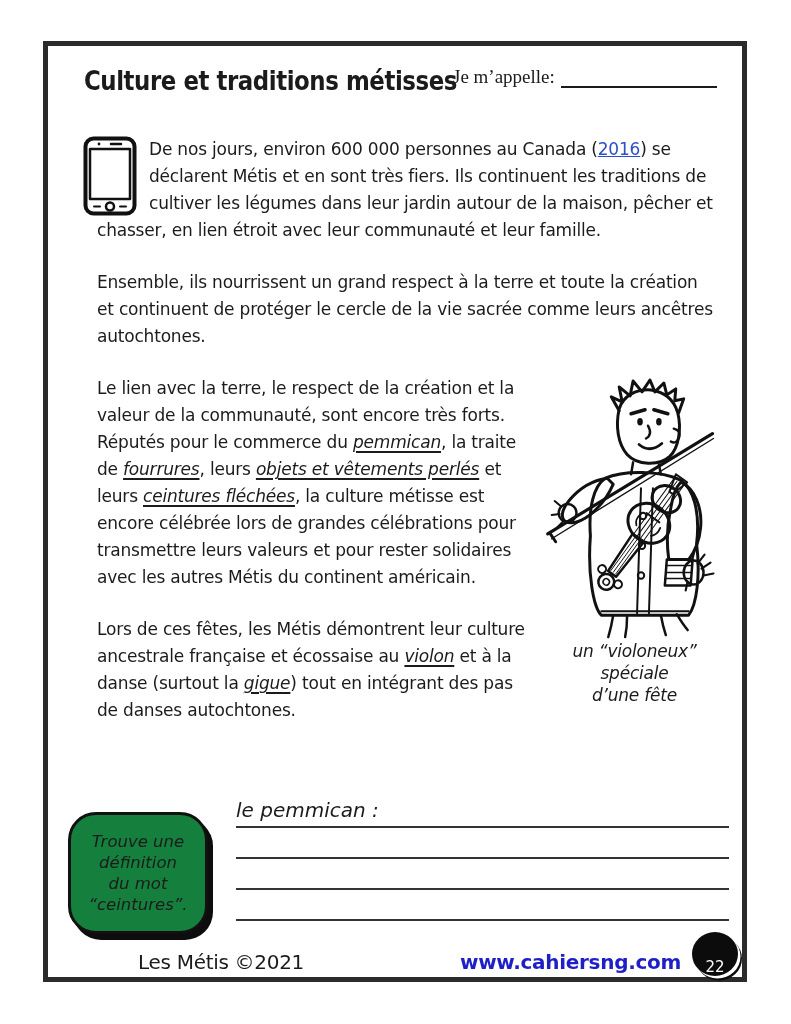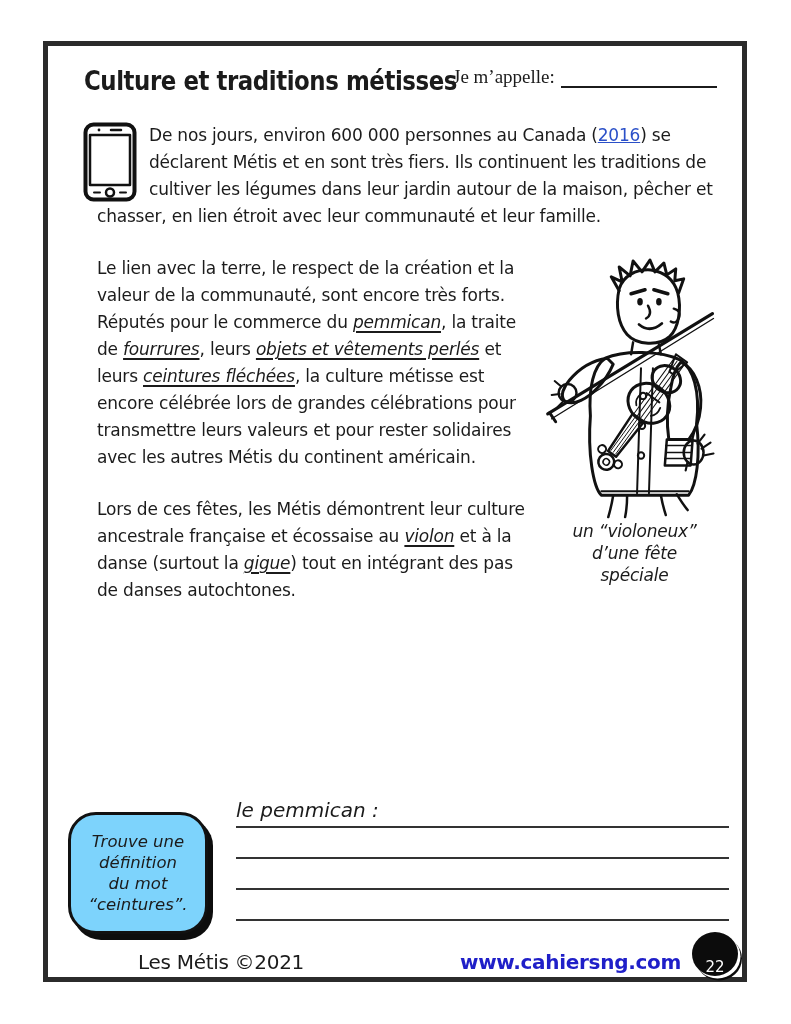--- a/index.html
+++ b/index.html
@@ -19,40 +19,40 @@
     letter-spacing:-0.5px; transform:scaleX(.88); transform-origin:left center;
     white-space:nowrap;
   }
   .name-row{ position:absolute; left:453px; top:66px; font-size:19px; white-space:nowrap;font-family:Liberation Serif, serif; }
   .name-line{ display:inline-block; width:156px; border-bottom:2.5px solid #1b1b1b; height:20px; margin-left:6px; vertical-align:bottom; }
   
   .content{
     position:absolute; left:97px; top:120px; width:616px;
     font-size:17px; line-height:27px; letter-spacing:-0.2px; text-align:left;
   }
-  .content p{ margin:2px 0 25px 0; }
+  .content p{ margin:16px 0 25px 0; }
   .phone{
     float:left; width:54px; height:80px; margin:0 12px 0 -14px;
   }
   .phone svg{ display:block; width:54px; height:80px; }
   .seg-u{ font-style:italic; text-decoration:underline; text-underline-offset:3px; text-decoration-thickness:1.5px; }
   .seg-link{ color:var(--link); text-decoration:underline; cursor:pointer; }
   
   .figure{
     float:right; width:205px; margin:2px -32px 0 14px; text-align:center;
   }
   .figure svg{ display:block; width:200px; height:263px; margin:0 auto; }
   .caption{
     padding-right:16px; font-style:italic; font-size:17px; line-height:22px;
   }
   .caption span{ display:block; }
   
   .bubble{
     position:absolute; left:68px; top:812px; width:140px; height:122px;
-    border:3px solid #111; border-radius:28px; background:#7dd3fc;
+    border:3px solid #111; border-radius:28px; background:#15803d;
     box-shadow:5px 6px 0 #0d0d0d;
     display:flex; flex-direction:column; align-items:center; justify-content:center;
     font-style:italic; font-size:16.5px; line-height:21px; text-align:center;
     z-index:2;
   }
   .def-area{ position:absolute; left:236px; top:798px; width:493px; }
   .def-line-first{
     border-bottom:2.5px solid #333; padding-bottom:2px; height:30px;
     font-size:20px; font-style:italic;
   }
@@ -86,20 +86,21 @@
         <rect x="7" y="13" width="40" height="50" class="ln" stroke-width="2.5"></rect>
         <line x1="28" y1="8" x2="38" y2="8" class="ln" stroke-width="2.5"></line>
         <circle cx="16" cy="8" r="1.4" fill="#111"></circle>
         <circle cx="27" cy="70.5" r="4" class="ln" stroke-width="2.5"></circle>
         <line x1="11" y1="70.5" x2="17" y2="70.5" class="ln" stroke-width="2"></line>
         <line x1="37" y1="70.5" x2="43" y2="70.5" class="ln" stroke-width="2"></line>
       </svg>
     </span><span><span>De nos jours, environ 600 000 personnes au Canada (</span><span class="seg-link">2016</span><span>) se déclarent Métis et en sont très fiers. Ils continuent les traditions de cultiver les légumes dans leur jardin autour de la maison, pêcher et chasser, en lien étroit avec leur communauté et leur famille.</span></span>
   </p>
 
+  <p>Ensemble, ils nourrissent un grand respect à la terre et toute la création et continuent de protéger le cercle de la vie sacrée comme leurs ancêtres autochtones.</p>
 
   <div>
     <div class="figure">
       <svg viewBox="0 0 200 265" xmlns="http://www.w3.org/2000/svg">
         <defs>
           <pattern id="plaid" width="17" height="17" patternUnits="userSpaceOnUse">
             <rect width="17" height="17" fill="#fff"></rect>
             <path d="M0 0H17 M0 0V17" stroke="#2b2b2b" stroke-width="1.4" fill="none"></path>
           </pattern>
         </defs>
@@ -147,22 +148,22 @@
         <path d="M138,106 C152,112 160,132 158,152 C157,164 152,176 146,184 L126,184 C124,170 124,150 128,132 C130,120 134,110 138,106 Z" fill="url(#plaid)" class="ln" stroke-width="3"></path>
         <path d="M124,184 L150,184 L148,210 L122,210 Z" fill="#fff" class="ln" stroke-width="2.5"></path>
         <path d="M123,190 L149,190 M123,197 L148,197 M122,203 L148,203" class="ln" stroke-width="1.4"></path>
         <ellipse cx="151" cy="197" rx="10" ry="12" fill="#fff" class="ln" stroke-width="2.5"></ellipse>
         <path d="M149,186 l3,-11 M155,188 l7,-9 M159,193 l9,-6 M161,200 l10,-2 M145,206 l-2,9" class="ln" stroke-width="2.2"></path>
 
         <path d="M70,240 q-2,12 -5,22 M84,240 q0,12 -2,22 M118,240 q2,11 5,20 M134,239 q6,10 11,16" class="ln" stroke-width="2.5"></path>
       </svg>
       <div class="caption">
         <span>un “violoneux”</span>
+        <span>spéciale</span>
         <span>d’une fête</span>
-        <span>spéciale</span>
       </div>
     </div>
     <p><span><span>Le lien avec la terre, le respect de la création et la valeur de la communauté, sont encore très forts. Réputés pour le commerce du </span><span class="seg-u">pemmican</span><span>, la traite de </span><span class="seg-u">fourrures</span><span>, leurs </span><span class="seg-u">objets et vêtements perlés</span><span> et leurs </span><span class="seg-u">ceintures fléchées</span><span>, la culture métisse est encore célébrée lors de grandes célébrations pour transmettre leurs valeurs et pour rester solidaires avec les autres Métis du continent américain.</span></span></p>
     <p><span><span>Lors de ces fêtes, les Métis démontrent leur culture ancestrale française et écossaise au </span><span class="seg-u">violon</span><span> et à la danse (surtout la </span><span class="seg-u">gigue</span><span>) tout en intégrant des pas de danses autochtones.</span></span></p>
   </div>
 </div>
 
 <div class="bubble">
   <span>Trouve une</span>
   <span>définition</span>

